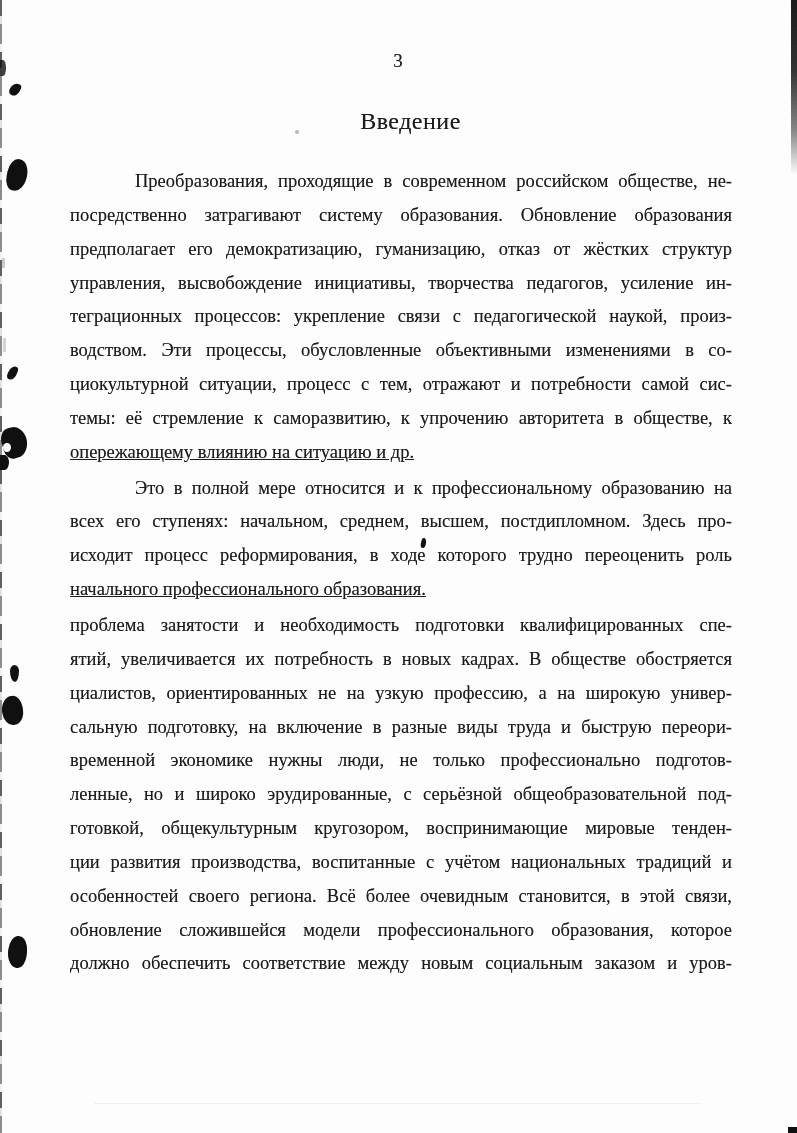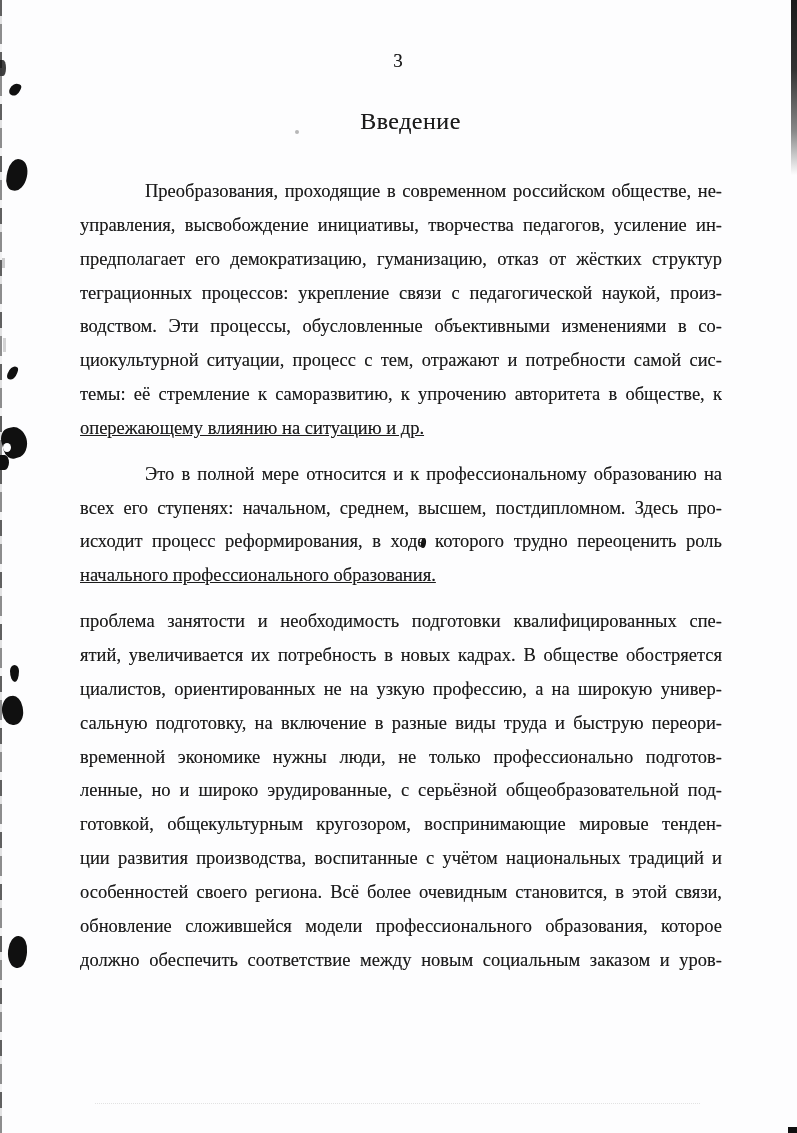--- a/index.html
+++ b/index.html
@@ -38,21 +38,21 @@
     font-weight: normal;
     letter-spacing: 0.5px;
     text-shadow: 0 0 0.6px rgba(20,20,20,0.6);
   }
   .body-text {
     position: absolute;
     top: 163px;
     left: 68px;
     width: 666px;
   }
-  .paragraph { margin: 12px; }
+  .paragraph { margin: 2px; }
   .line {
     height: 33.85px;
     line-height: 33.85px;
     font-size: 18.5px;
     text-align: justify;
     text-align-last: justify;
     white-space: normal;
     overflow: visible;
     text-shadow: 0 0 0.5px rgba(25,25,25,0.5);
   }
@@ -118,22 +118,23 @@
   <div class="artifact art-dot-title"></div>
   <div class="artifact art-bar-tr"></div>
   <div class="artifact art-corner-br"></div>
   <div class="artifact art-dotline-bottom"></div>
 
   <div class="page-number">3</div>
   <h1 class="doc-title">Введение</h1>
   <div class="body-text">
       <div class="paragraph">
         <div class="line first">Преобразования, проходящие в современном российском обществе, не-</div>
+        <div class="line">посредственно затрагивают систему образования. Обновление образования</div>
+        <div class="line">предполагает его демократизацию, гуманизацию, отказ от жёстких структур</div>
         <div class="line">управления, высвобождение инициативы, творчества педагогов, усиление ин-</div>
-        <div class="line">предполагает его демократизацию, гуманизацию, отказ от жёстких структур</div>
         <div class="line">теграционных процессов: укрепление связи с педагогической наукой, произ-</div>
         <div class="line">водством. Эти процессы, обусловленные объективными изменениями в со-</div>
         <div class="line">циокультурной ситуации, процесс с тем, отражают и потребности самой сис-</div>
         <div class="line">темы: её стремление к саморазвитию, к упрочению авторитета в обществе, к</div>
         <div class="line para-end">опережающему влиянию на ситуацию и др.</div>
       </div>
       <div class="paragraph">
         <div class="line first">Это в полной мере относится и к профессиональному образованию на</div>
         <div class="line">всех его ступенях: начальном, среднем, высшем, постдипломном. Здесь про-</div>
         <div class="line">исходит процесс реформирования, в ходе которого трудно переоценить роль</div>

